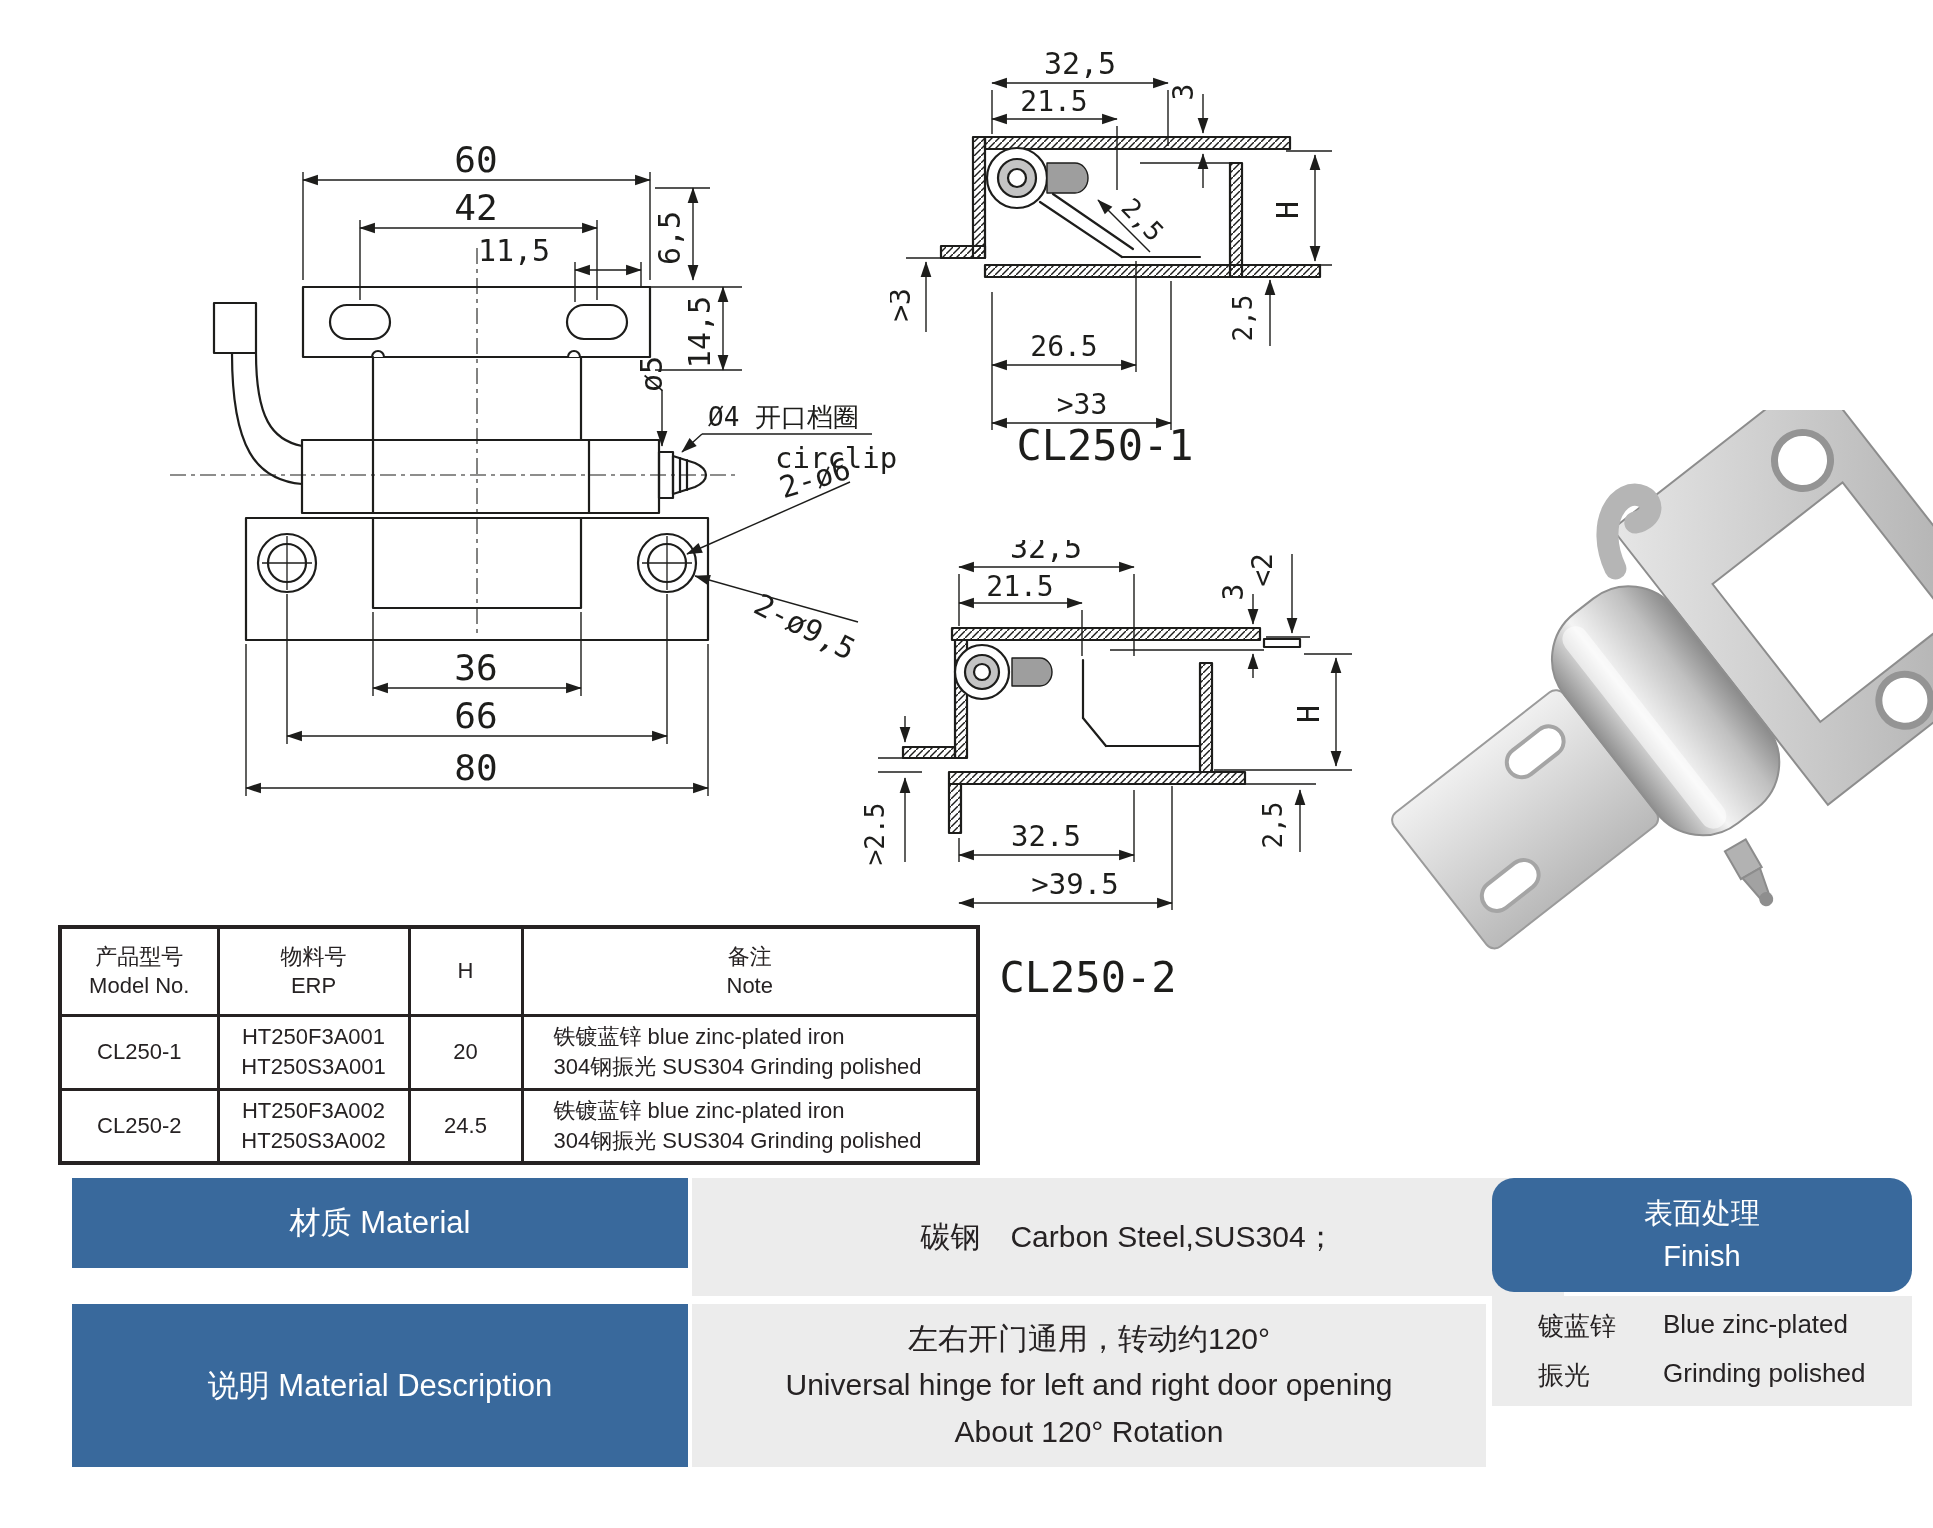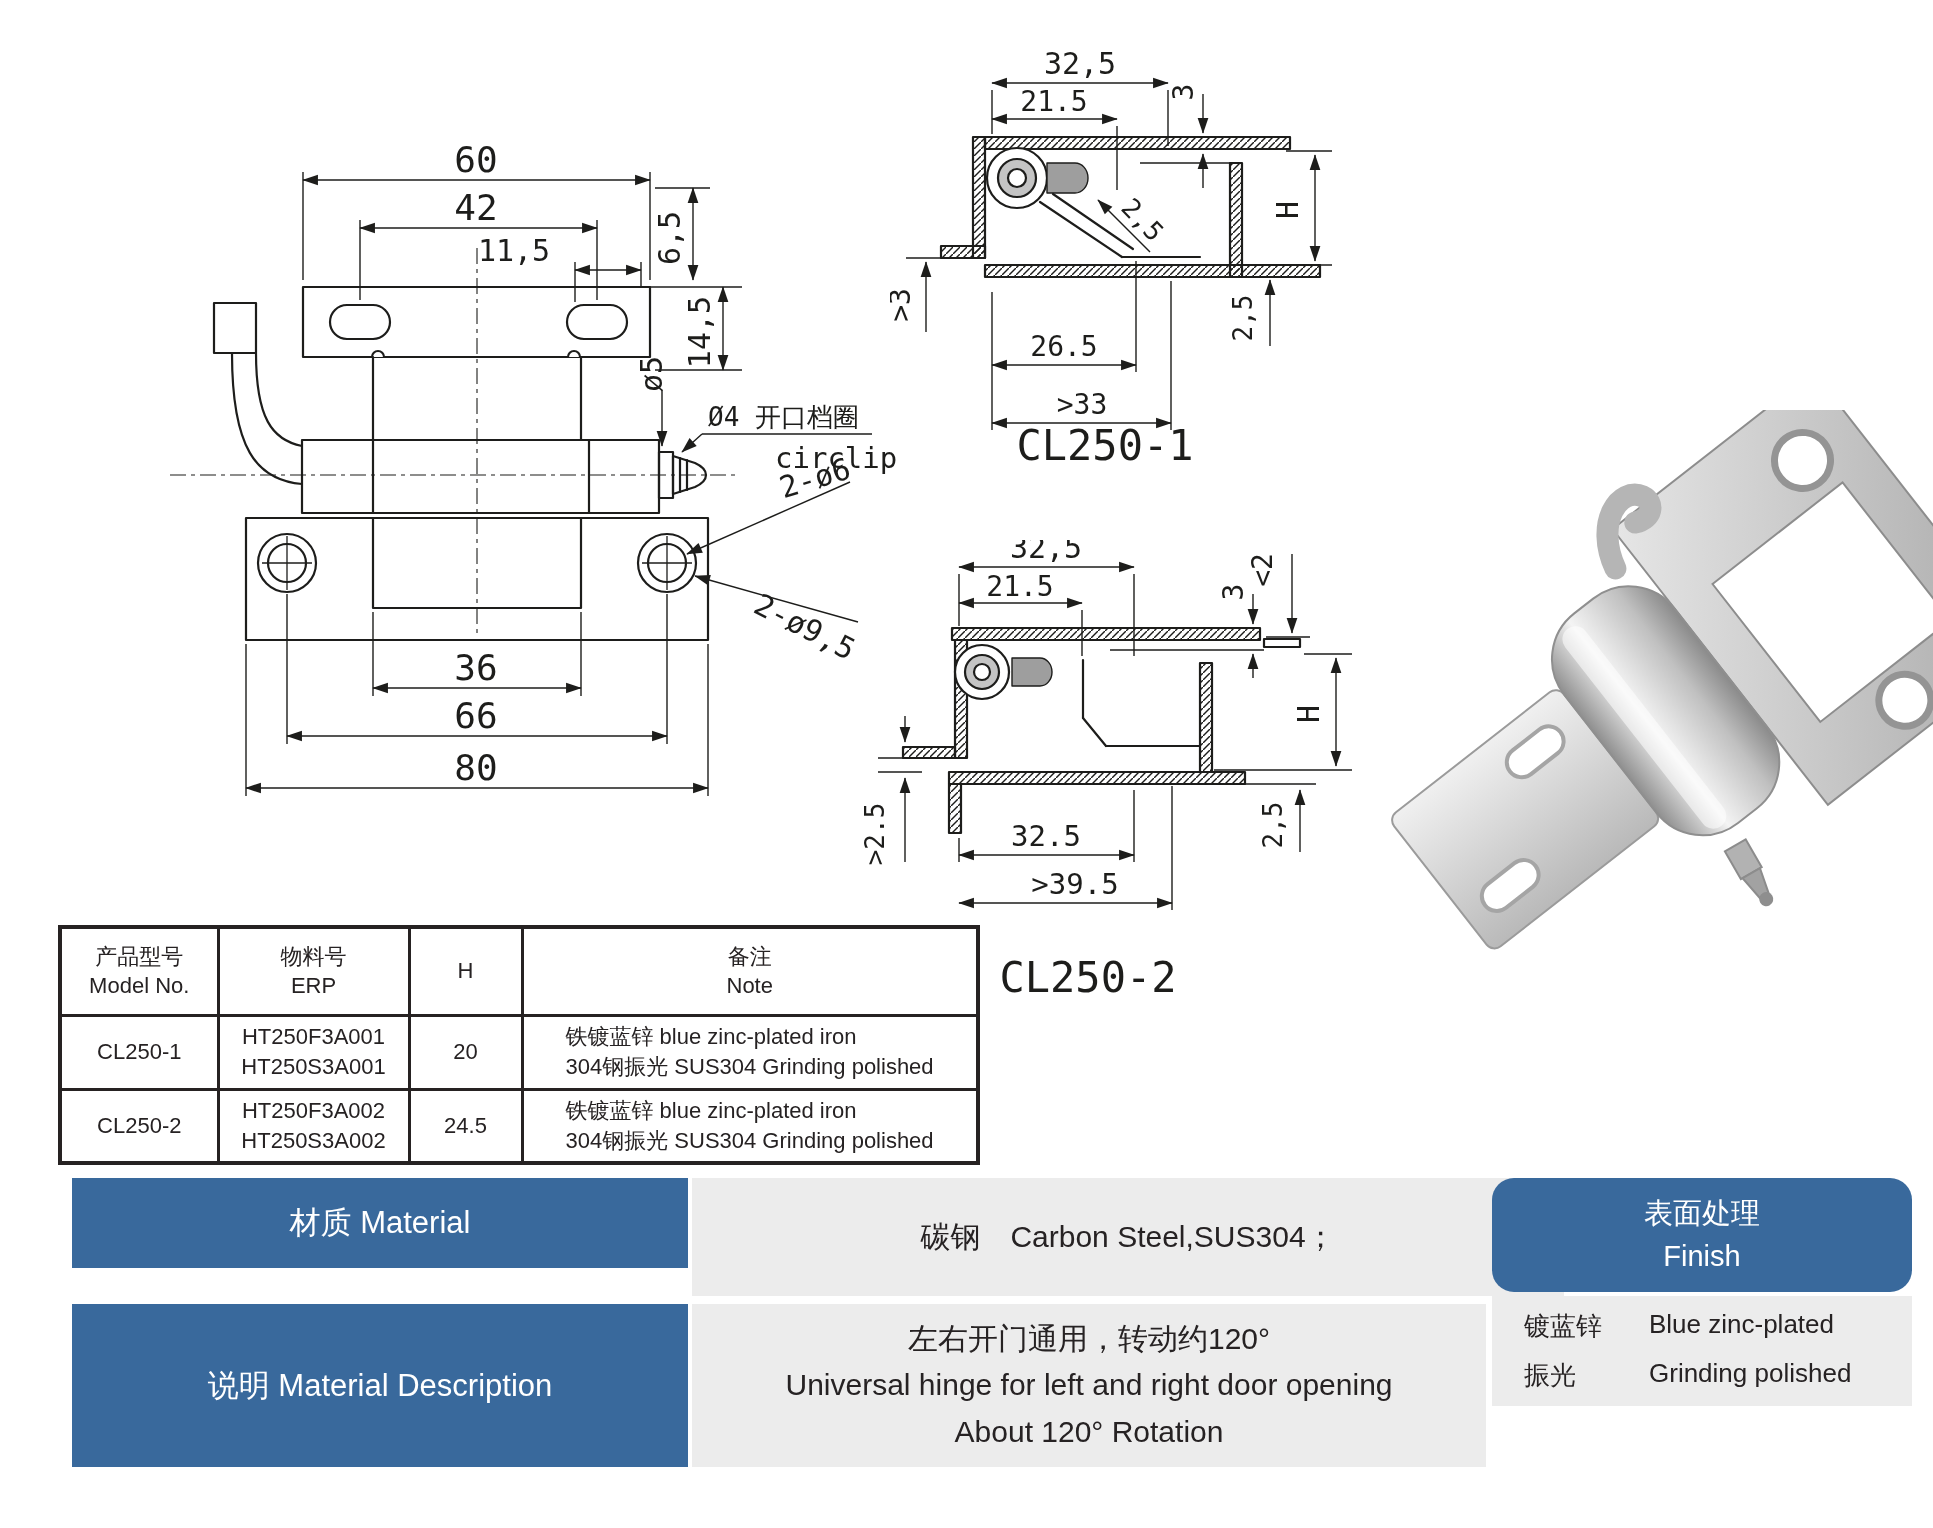--- a/index.html
+++ b/index.html
@@ -12,29 +12,29 @@
   .dim{fill:none;stroke:#1d1d1b;stroke-width:1.4;}
   .cl{fill:none;stroke:#1d1d1b;stroke-width:1.1;stroke-dasharray:16 5 4 5;}
   text.dt{font-family:"DejaVu Sans Mono",monospace;fill:#1d1d1b;}
   .f36{font-size:36px;} .f30{font-size:30px;} .f29{font-size:29px;} .f28{font-size:28px;}
   .f26{font-size:26px;} .f42{font-size:42px;}
   
   .spec{position:absolute;left:58px;top:925px;border-collapse:collapse;table-layout:fixed;}
   .spec td{border:3px solid #262222;text-align:center;vertical-align:middle;
            font-size:22px;line-height:1.35;padding:4px 2px;}
   .spec{border:4px solid #262222;}
-  .spec td.note{text-align:left;padding-left:42px;font-size:22px;}
+  .spec td.note{text-align:left;padding-left:30px;font-size:22px;}
   
   .box{position:absolute;display:flex;align-items:center;justify-content:center;text-align:center;}
   .blue{background:#39699c;color:#ffffff;font-size:31px;font-weight:500;}
   .gray{background:#ececec;color:#262223;font-size:30px;font-weight:500;}
   .rounded{border-radius:22px;flex-direction:column;line-height:1.5;font-size:29px;}
   .desc{flex-direction:column;line-height:1.55;align-items:center;}
   .finish-list{position:absolute;background:#ececec;display:flex;flex-direction:column;
-               justify-content:center;gap:14px;padding-left:32px;box-sizing:border-box;}
+               justify-content:center;gap:14px;padding-left:46px;box-sizing:border-box;}
   .frow{display:grid;grid-template-columns:125px auto;font-size:26px;color:#262223;}
 </style>
 </head>
 <body>
 
 <div class="page">
 
   <svg class="draw" style="left:150px;top:130px" width="760" height="690" viewBox="0 0 760 690">
     <defs>
       <marker id="ma" viewBox="0 0 10 8" refX="9.5" refY="4" markerWidth="12" markerHeight="9" orient="auto-start-reverse">

